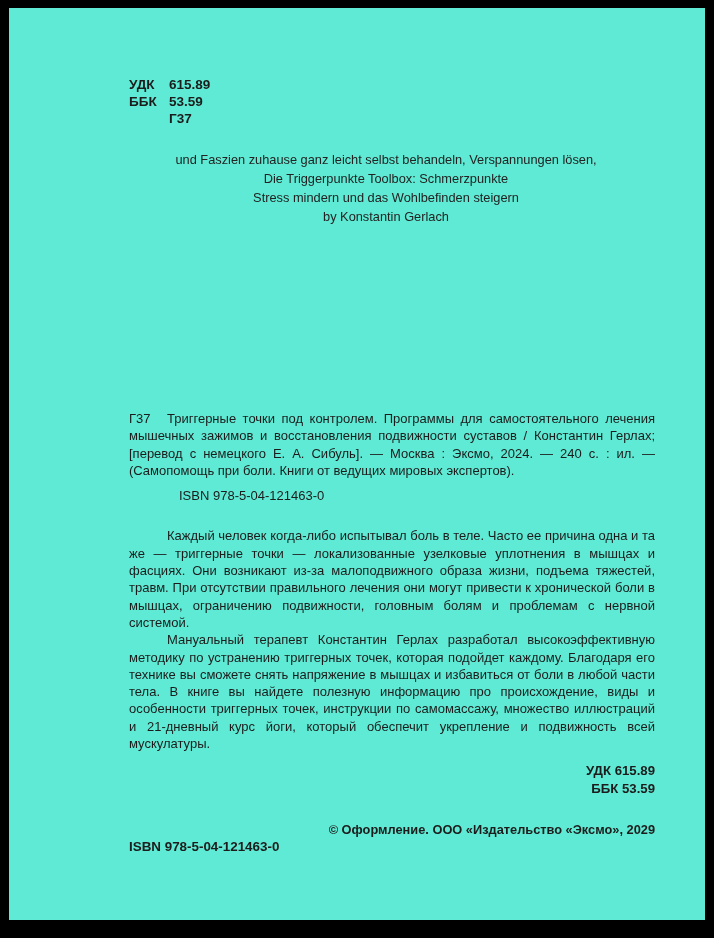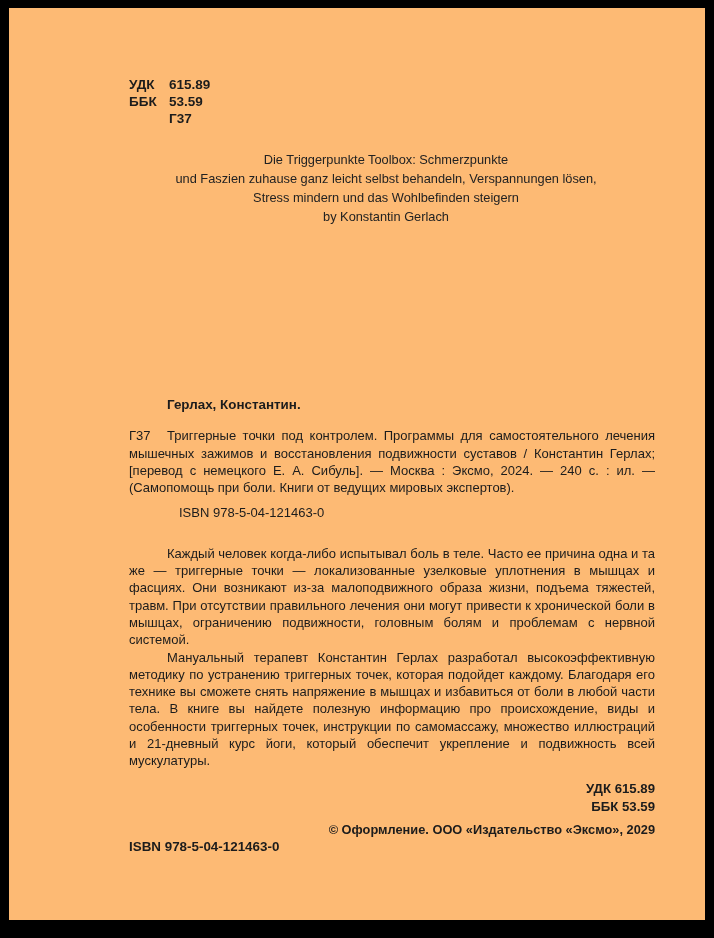--- a/index.html
+++ b/index.html
@@ -13,21 +13,21 @@
     position: relative;
     font-family: "Liberation Sans", "DejaVu Sans", sans-serif;
     -webkit-font-smoothing: antialiased;
   }
   .page {
     position: absolute;
     left: 9px;
     top: 8px;
     width: 696px;
     height: 912px;
-    background: #fdba74;
+    background: #5eead4;
     color: #1c1c1c;
     overflow: hidden;
   }
 
   
   .top-codes {
     position: absolute;
     left: 120px;
     top: 68px;
     font-size: 13.5px;
@@ -132,28 +132,27 @@
       <span class="value">615.89</span>
     </div>
     <div class="row">
       <span class="label">ББК</span>
       <span class="value">53.59</span>
     </div>
     <div class="code-g37">Г37</div>
   </div>
 
   <div class="original">
+    <div>und Faszien zuhause ganz leicht selbst behandeln, Verspannungen lösen,</div>
     <div>Die Triggerpunkte Toolbox: Schmerzpunkte</div>
-    <div>und Faszien zuhause ganz leicht selbst behandeln, Verspannungen lösen,</div>
     <div>Stress mindern und das Wohlbefinden steigern</div>
     <div>by Konstantin Gerlach</div>
   </div>
 
   <div class="main">
-    <div class="author-heading">Герлах, Константин.</div>
 
     <div class="catalog-entry">
       <span class="hanging-code">Г37</span>
       <span>Триггерные точки под контролем. Программы для самостоятельного лечения мышечных зажимов и восстановления подвижности суставов / Константин Герлах; [перевод с немецкого Е. А. Сибуль]. — Москва : Эксмо, 2024. — 240 с. : ил. — (Самопомощь при боли. Книги от ведущих мировых экспертов).</span>
     </div>
 
     <div class="isbn-line">ISBN 978-5-04-121463-0</div>
 
     <div class="annotation-para">Каждый человек когда-либо испытывал боль в теле. Часто ее причина одна и та же — триггерные точки — локализованные узелковые уплотнения в мышцах и фасциях. Они возникают из-за малоподвижного образа жизни, подъема тяжестей, травм. При отсутствии правильного лечения они могут привести к хронической боли в мышцах, ограничению подвижности, головным болям и проблемам с нервной системой.</div>
     <div class="annotation-para second">Мануальный терапевт Константин Герлах разработал высокоэффективную методику по устранению триггерных точек, которая подойдет каждому. Благодаря его технике вы сможете снять напряжение в мышцах и избавиться от боли в любой части тела. В книге вы найдете полезную информацию про происхождение, виды и особенности триггерных точек, инструкции по самомассажу, множество иллюстраций и 21-дневный курс йоги, который обеспечит укрепление и подвижность всей мускулатуры.</div>

